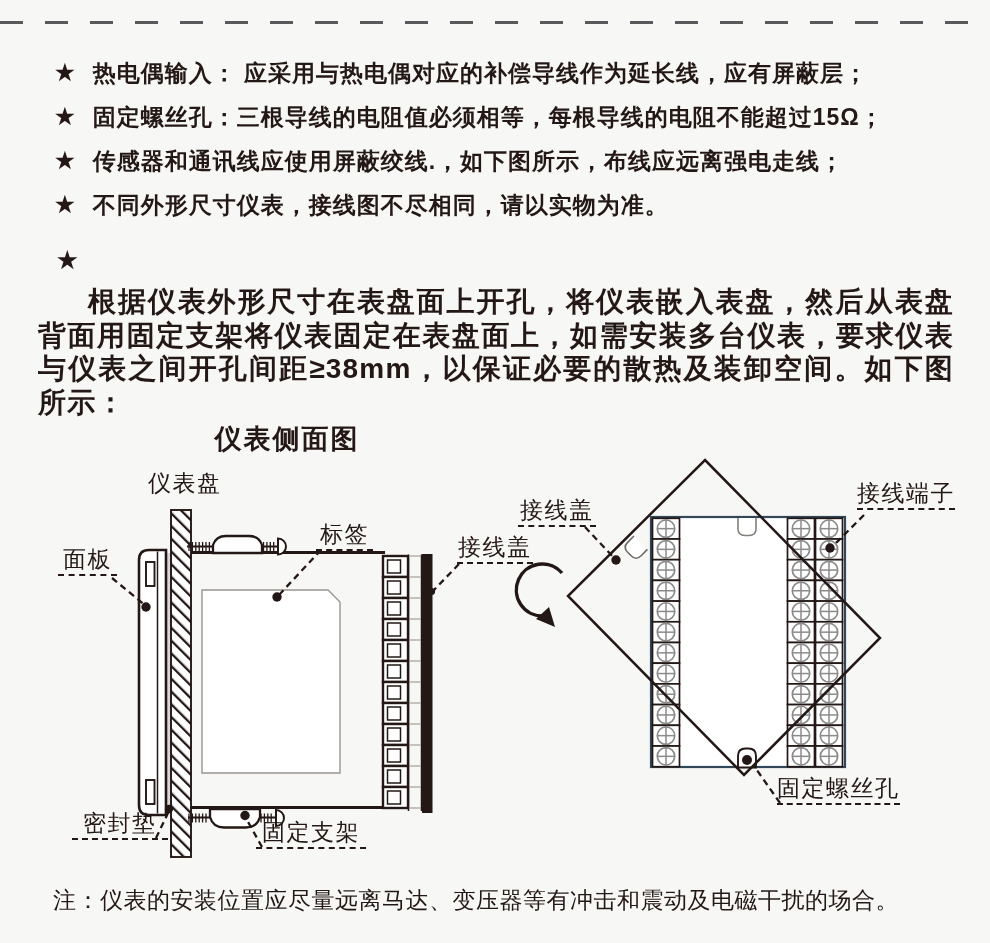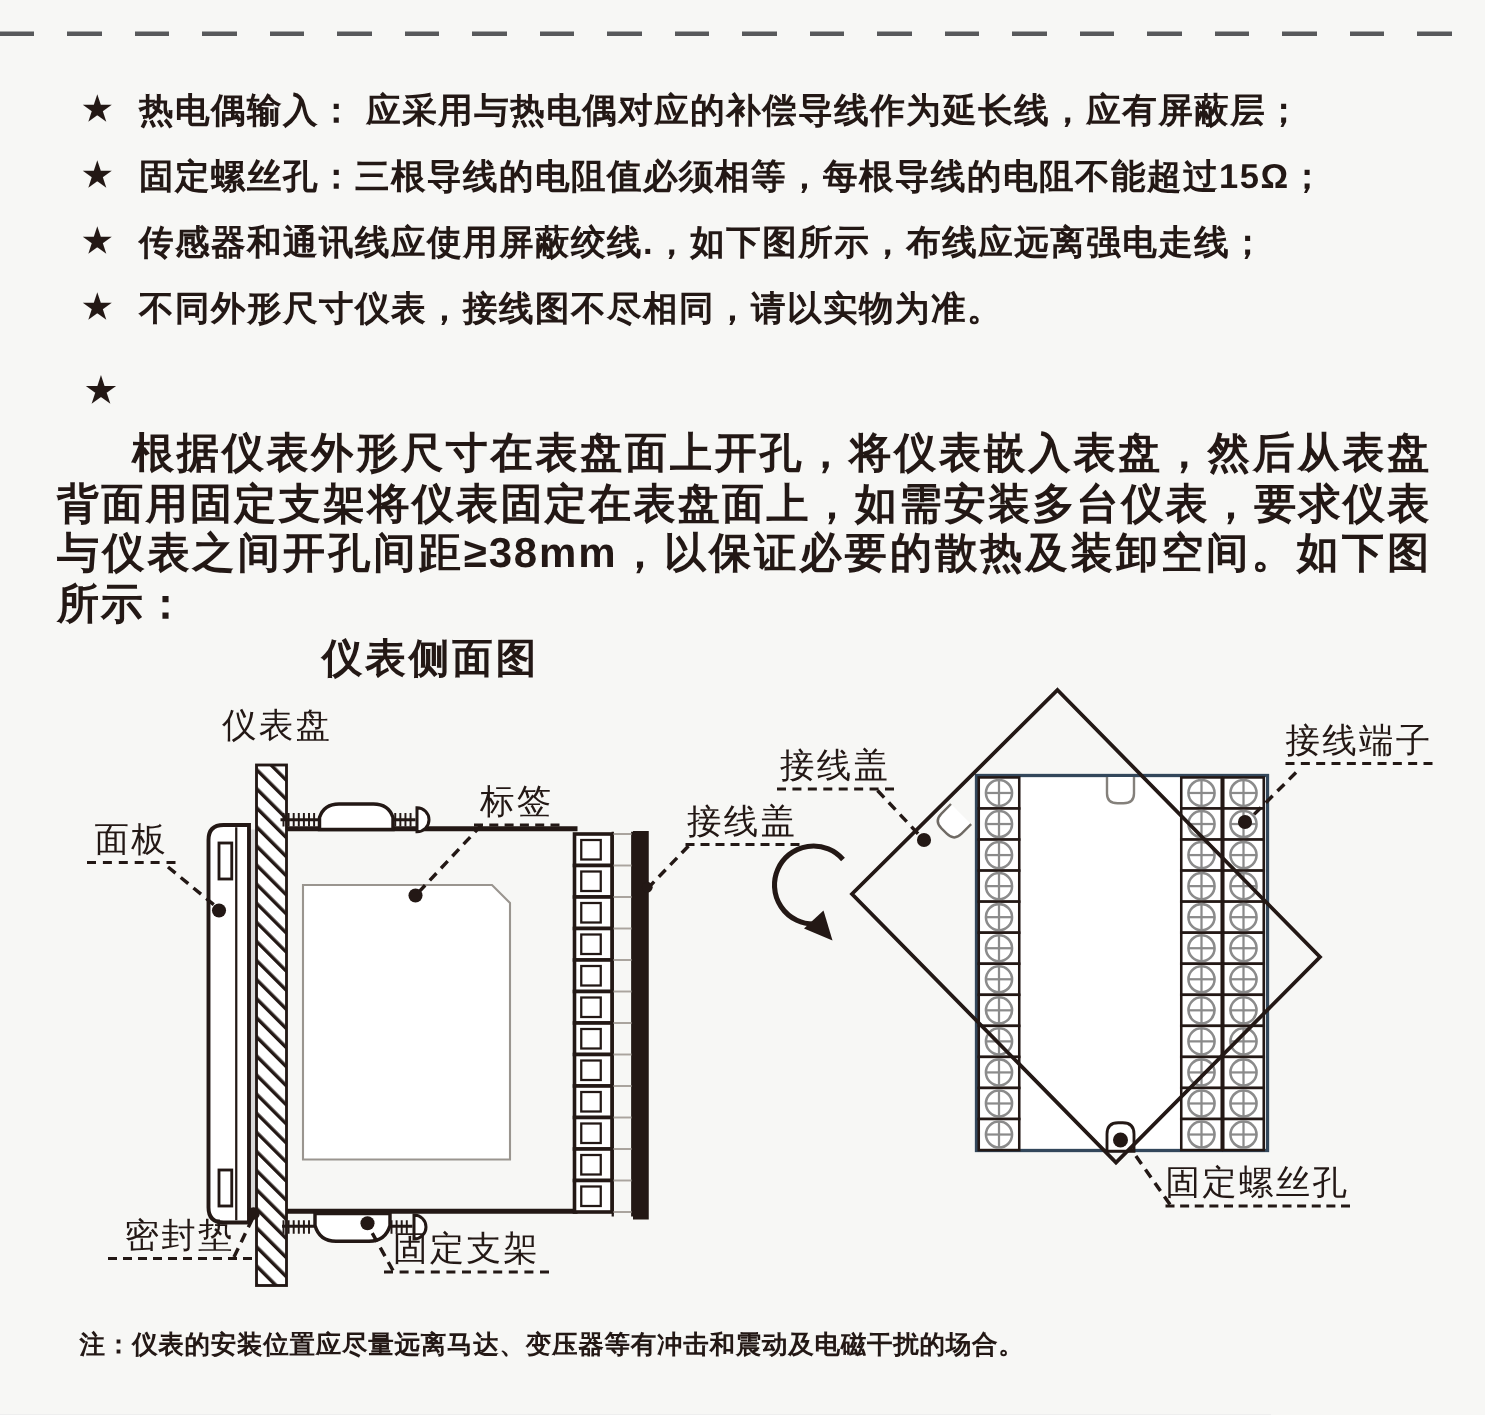--- a/index.html
+++ b/index.html
@@ -23,21 +23,21 @@
     text-indent:50px;text-align:justify;
   }
   .fig-title{
     position:absolute;top:421px;width:260px;text-align:center;
     font-family:Liberation Sans, sans-serif;
     font-weight:bold;font-size:27px;letter-spacing:2px;
   }
   .dlabel{position:absolute;font-size:23px;letter-spacing:1.5px;font-weight:500;
     color:#231815;white-space:nowrap;line-height:22px;}
   .dashed-u{border-bottom:2.6px dashed #231815;padding-bottom:4px;display:inline-block;}
-  .note{position:absolute;left:53px;top:885px;font-size:17px;font-weight:bold;
+  .note{position:absolute;left:53px;top:885px;font-size:23px;font-weight:normal;
     letter-spacing:0.5px;white-space:nowrap;}
   svg{position:absolute;left:0;top:0;}
 </style>
 </head>
 <body>
 
 <div class="page">
 
   <div class="top-rule"></div>
 

